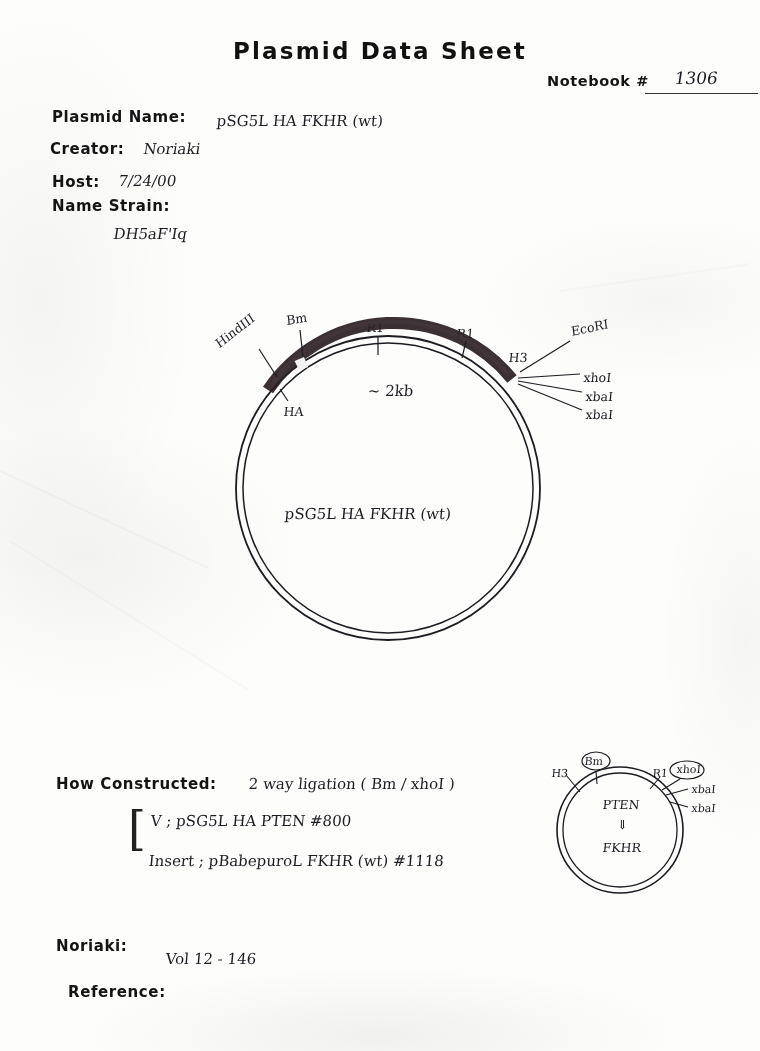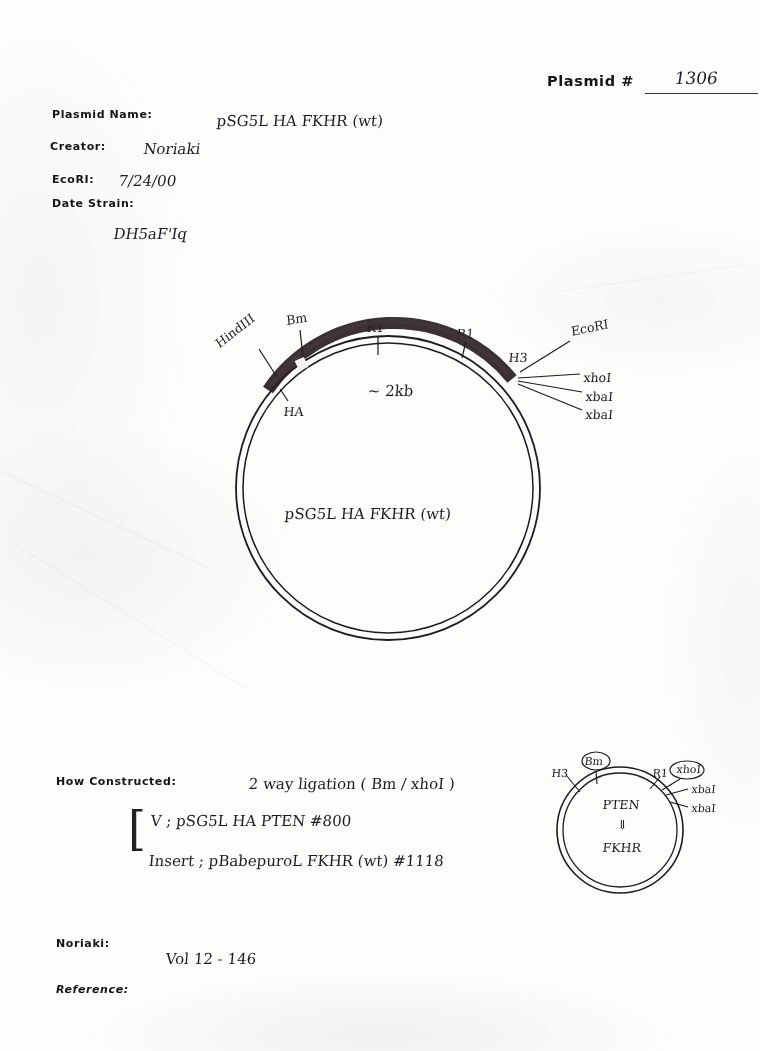--- a/index.html
+++ b/index.html
@@ -31,21 +31,21 @@
   .streak {
     position: absolute;
     pointer-events: none;
     background: rgba(0,0,0,0.05);
   }
   
   .printed {
     position: absolute;
     font-family: "DejaVu Sans", sans-serif;
     font-weight: bold;
-    font-size: 11px;
+    font-size: 15px;
     letter-spacing: 0.6px;
     color: #141414;
     white-space: nowrap;
   }
   #title {
     position: absolute;
     left: 0;
     right: 0;
     top: 38px;
     text-align: center;
@@ -96,35 +96,36 @@
 </head>
 <body>
 
 <div id="sheet">
 
   <div class="grain"></div>
   <div class="streak" style="left:0px; top:470px; width:230px; height:2px; transform:rotate(25deg); transform-origin:left center; opacity:.5;"></div>
   <div class="streak" style="left:10px; top:540px; width:280px; height:2px; transform:rotate(32deg); transform-origin:left center; opacity:.45;"></div>
   <div class="streak" style="left:560px; top:290px; width:190px; height:1.5px; transform:rotate(-8deg); transform-origin:left center; opacity:.35;"></div>
 
+  <div id="title">Plasmid  Data  Sheet</div>
 
-  <div class="printed" style="left:547px; top:73px; font-size:14.5px;">Plasmid  #</div>
+  <div class="printed" style="left:547px; top:73px; font-size:14.5px;">Notebook  #</div>
   <div class="ul" style="left:645px; top:93px; width:113px;"></div>
   <div class="hand lg" style="left:673px; top:68px;"><span class="sk">1306</span></div>
 
   <div class="printed" style="left:52px; top:108px;">Plasmid   Name:</div>
   <div class="hand" style="left:216px; top:112px;"><span class="sk2">pSG5L HA FKHR (wt)</span></div>
 
   <div class="printed" style="left:50px; top:140px;">Creator:</div>
   <div class="hand" style="left:142px; top:140px;"><span class="sk">Noriaki</span></div>
 
-  <div class="printed" style="left:52px; top:173px;">EcoRI:</div>
+  <div class="printed" style="left:52px; top:173px;">Host:</div>
   <div class="hand" style="left:117px; top:172px;"><span class="sk">7/24/00</span></div>
 
-  <div class="printed" style="left:52px; top:197px;">Date   Strain:</div>
+  <div class="printed" style="left:52px; top:197px;">Name   Strain:</div>
   <div class="hand" style="left:112px; top:225px;"><span class="sk">DH5aF'Iq</span></div>
 
   <div class="hand sm" style="left:221px; top:336px; transform:rotate(-38deg); transform-origin:left bottom;">
        <span class="sk2">HindIII</span></div>
   <div class="hand sm" style="left:287px; top:313px; transform:rotate(-10deg); transform-origin:left bottom;">
        <span class="sk2">Bm</span></div>
   <div class="hand sm" style="left:366px; top:320px;"><span class="sk2">R1</span></div>
   <div class="hand sm" style="left:456px; top:326px;"><span class="sk2">R1</span></div>
   <div class="hand sm" style="left:508px; top:350px;"><span class="sk2">H3</span></div>
   <div class="hand sm" style="left:572px; top:324px; transform:rotate(-12deg); transform-origin:left bottom;">
@@ -149,21 +150,21 @@
   <div class="hand xs" style="left:676px; top:763px;"><span class="sk2">xhoI</span></div>
   <div class="hand xs" style="left:691px; top:783px;"><span class="sk2">xbaI</span></div>
   <div class="hand xs" style="left:691px; top:802px;"><span class="sk2">xbaI</span></div>
   <div class="hand sm" style="left:602px; top:797px;"><span class="sk2">PTEN</span></div>
   <div class="hand sm" style="left:617px; top:817px;"><span>⇓</span></div>
   <div class="hand sm" style="left:602px; top:840px;"><span class="sk2">FKHR</span></div>
 
   <div class="printed" style="left:56px; top:937px;">Noriaki:</div>
   <div class="hand" style="left:165px; top:950px;"><span class="sk2">Vol 12 - 146</span></div>
 
-  <div class="printed" style="left:56px; top:983px;font-style:italic;">Reference:</div>
+  <div class="printed" style="left:68px; top:983px;">Reference:</div>
   <div class="hand" style="left:180px; top:982px;"><span class="sk2"></span></div>
 
   <svg class="overlay" viewBox="0 0 760 1051">
 
     <circle cx="388" cy="488" r="152" fill="none" stroke="#1c1c22" stroke-width="1.8"></circle>
     <circle cx="388" cy="488" r="145" fill="none" stroke="#1c1c22" stroke-width="1.5"></circle>
 
     <path d="M 268,390 A 152,152 0 0 1 512,379" fill="none" stroke="#2a2024" stroke-width="12" stroke-linecap="butt" opacity="0.92"></path>
     <path d="M 272,384 A 150,150 0 0 1 508,374" fill="none" stroke="#4b3c40" stroke-width="4" opacity="0.45"></path>
 

